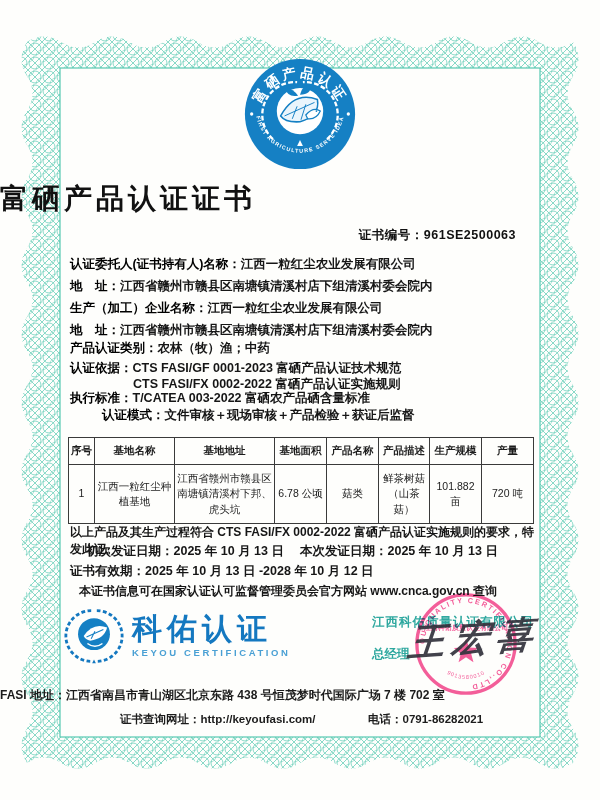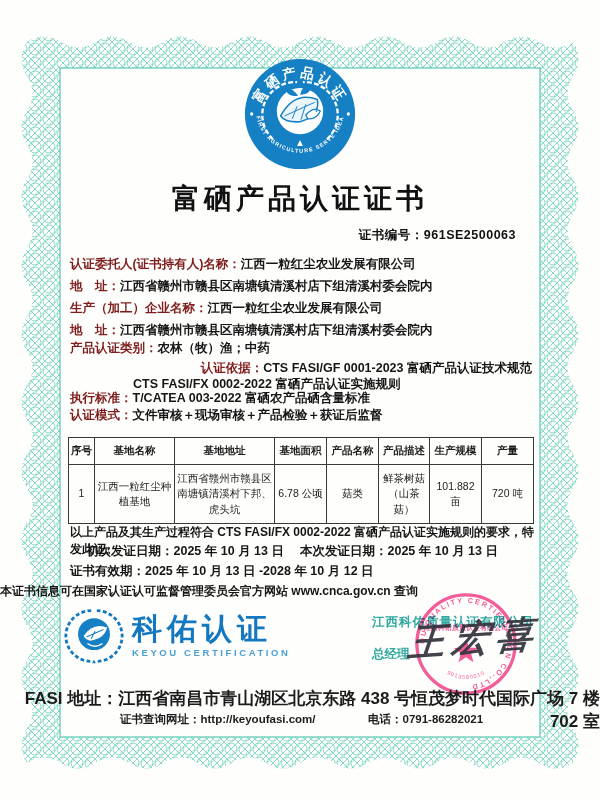--- a/index.html
+++ b/index.html
@@ -1,44 +1,44 @@
 <!DOCTYPE html>
 <html><head>
 <meta charset="utf-8">
 <style>
   html,body{margin:0;padding:0;background:#ffffff;}
   body{width:600px;height:800px;font-family:"Liberation Sans",sans-serif;}
   .cert{position:relative;width:600px;height:800px;background:#fefefc;overflow:hidden;}
   .border-svg{position:absolute;left:0;top:0;z-index:0;}
   .abs{position:absolute;}
-  .title{left:0;top:180px;width:600px;text-align:center;font-size:28px;font-weight:bold;
+  .title{left:0;top:180px;width:600px;font-size:28px;font-weight:bold;
          letter-spacing:4px;color:#111;}
   .certno{top:227px;right:84px;font-size:12.5px;font-weight:bold;color:#111;letter-spacing:.5px;}
   .fline{left:70px;width:462px;font-size:12.5px;font-weight:bold;color:#161616;white-space:nowrap;}
-  .fline .lb{color:#7f1d1d;}
+  .fline .lb{color:#000000;}
   .sub{padding-left:63px;}
   table.scope{position:absolute;left:68px;top:437px;width:465px;border-collapse:collapse;
               table-layout:fixed;font-size:10.5px;color:#1c1c1c;}
   table.scope th,table.scope td{border:1.2px solid #3a3a3a;text-align:center;vertical-align:middle;
               padding:2px 1px;line-height:1.45;word-break:break-all;}
   table.scope th{font-weight:bold;height:22px;}
   table.scope td{height:54px;}
   .statement{left:70px;top:524px;width:470px;font-size:12px;font-weight:bold;color:#161616;}
   .dateline{font-size:12.5px;font-weight:bold;color:#161616;white-space:nowrap;}
-  .infoline{left:0;top:583px;width:576px;text-align:left;font-size:12px;font-weight:bold;color:#161616;}
+  .infoline{left:0;top:583px;width:576px;text-align:center;font-size:12px;font-weight:bold;color:#161616;}
   .kylogo{left:64px;top:606px;display:flex;align-items:center;gap:8px;}
   .kytxt .cn{font-size:30px;font-weight:bold;color:#1478c0;letter-spacing:5px;line-height:1;}
   .kytxt .en{font-size:9.5px;font-weight:bold;color:#4aa0d4;letter-spacing:2.6px;margin-top:3px;}
   .issuer{left:372px;top:614px;font-size:12.5px;font-weight:bold;color:#2fa89f;letter-spacing:1px;}
   .role{left:372px;top:646px;font-size:12.5px;font-weight:bold;color:#2fa89f;}
   .stamp{left:412px;top:590px;mix-blend-mode:multiply;opacity:.85;}
   .sig{left:408px;top:614px;font-family:"DejaVu Serif",serif;font-style:italic;font-weight:bold;
        font-size:37px;color:#33333d;letter-spacing:7px;transform:rotate(-4deg) skewX(-10deg);
        z-index:5;opacity:.92;}
-  .fasi{left:0;top:687px;width:600px;text-align:right;font-size:17px;font-weight:bold;color:#1c1c1c;}
+  .fasi{left:0;top:687px;width:600px;text-align:left;font-size:12px;font-weight:bold;color:#1c1c1c;}
   .site{left:120px;top:712px;font-size:11.5px;font-weight:bold;color:#1c1c1c;}
   .tel{left:368px;top:712px;font-size:11.5px;font-weight:bold;color:#1c1c1c;}
 </style>
 </head>
 <body>
 
 <div class="cert">
 
   <svg class="border-svg" width="600" height="800" viewBox="0 0 600 800">
     <defs>
@@ -100,30 +100,30 @@
   </div>
   <div class="abs fline" style="top:300px;">
     <span class="lb">生产（加工）企业名称：</span><span>江西一粒红尘农业发展有限公司</span>
   </div>
   <div class="abs fline" style="top:322px;">
     <span class="lb">地　址：</span><span>江西省赣州市赣县区南塘镇清溪村店下组清溪村委会院内</span>
   </div>
   <div class="abs fline" style="top:340px;">
     <span class="lb">产品认证类别：</span><span>农林（牧）渔；中药</span>
   </div>
-  <div class="abs fline" style="top:360px;text-align:right;">
+  <div class="abs fline" style="top:360px;">
     <span class="lb">认证依据：</span><span>CTS FASI/GF 0001-2023 富硒产品认证技术规范</span>
   </div>
   <div class="abs fline sub" style="top:376px;">
     <span>CTS FASI/FX 0002-2022 富硒产品认证实施规则</span>
   </div>
   <div class="abs fline" style="top:390px;">
     <span class="lb">执行标准：</span><span>T/CATEA 003-2022 富硒农产品硒含量标准</span>
   </div>
-  <div class="abs fline" style="top:407px;">
+  <div class="abs fline" style="top:407px;margin-left:32px;">
     <span class="lb">认证模式：</span><span>文件审核＋现场审核＋产品检验＋获证后监督</span>
   </div>
 
   <table class="scope">
     <colgroup>
       <col style="width:26px">
         <col style="width:80px">
         <col style="width:100px">
         <col style="width:52px">
       <col style="width:52px">

